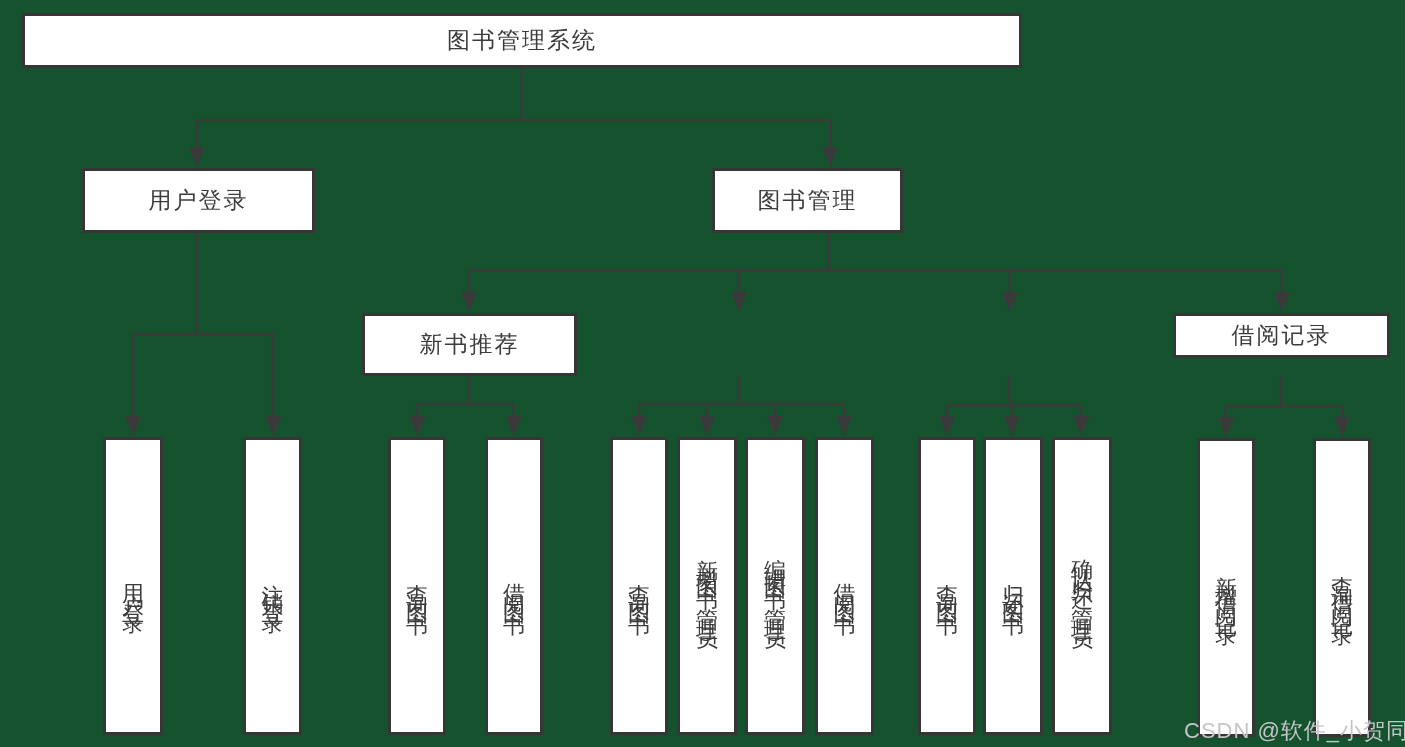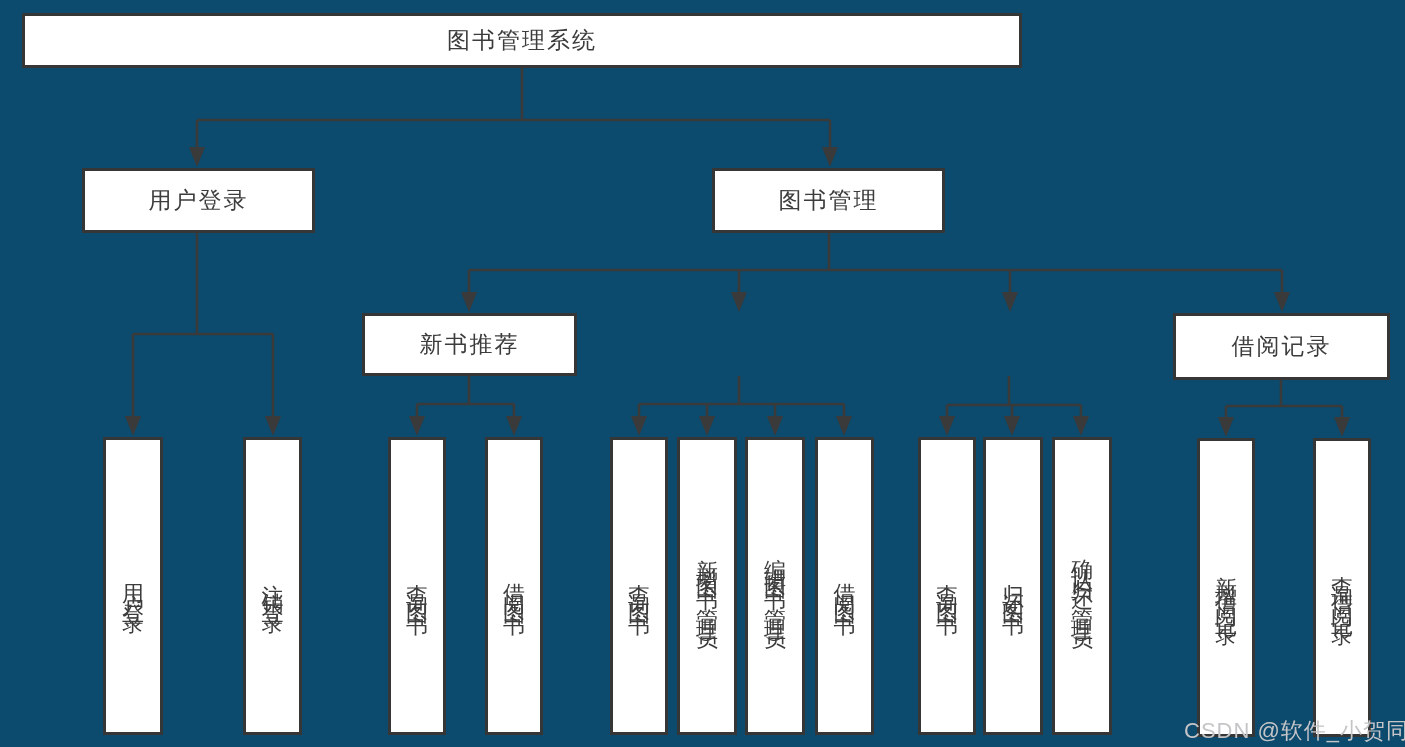--- a/index.html
+++ b/index.html
@@ -5,21 +5,21 @@
   html, body {
     margin: 0;
     padding: 0;
     background: #ffffff;
     font-family: "Liberation Sans", sans-serif;
   }
   .canvas {
     position: relative;
     width: 1405px;
     height: 747px;
-    background: #0c4a6e;
+    background: #14532d;
     overflow: hidden;
   }
   .connectors {
     position: absolute;
     left: 0;
     top: 0;
     width: 1405px;
     height: 747px;
     pointer-events: none;
   }
@@ -121,28 +121,28 @@
     </g>
   </svg>
 
   <div class="box h" style="left:22px; top:13px; width:1000px; height:55px;">
     <span>图书管理系统</span>
   </div>
 
   <div class="box h" style="left:82px; top:168px; width:233px; height:65px;">
     <span>用户登录</span>
   </div>
-  <div class="box h" style="left:712px; top:168px; width:233px; height:65px;">
+  <div class="box h" style="left:712px; top:168px; width:191px; height:65px;">
     <span>图书管理</span>
   </div>
 
   <div class="box h" style="left:362px; top:313px; width:215px; height:63px;">
     <span>新书推荐</span>
   </div>
-  <div class="box h" style="left:1173px; top:313px; width:217px; height:67px;">
+  <div class="box h" style="left:1173px; top:313px; width:217px; height:45px;">
     <span>借阅记录</span>
   </div>
 
   <div class="box v" style="left:103px; top:437px; width:60px; height:298px;">
     <span>用户登录</span>
   </div>
   <div class="box v" style="left:243px; top:437px; width:59px; height:298px;">
     <span>注销登录</span>
   </div>
 

